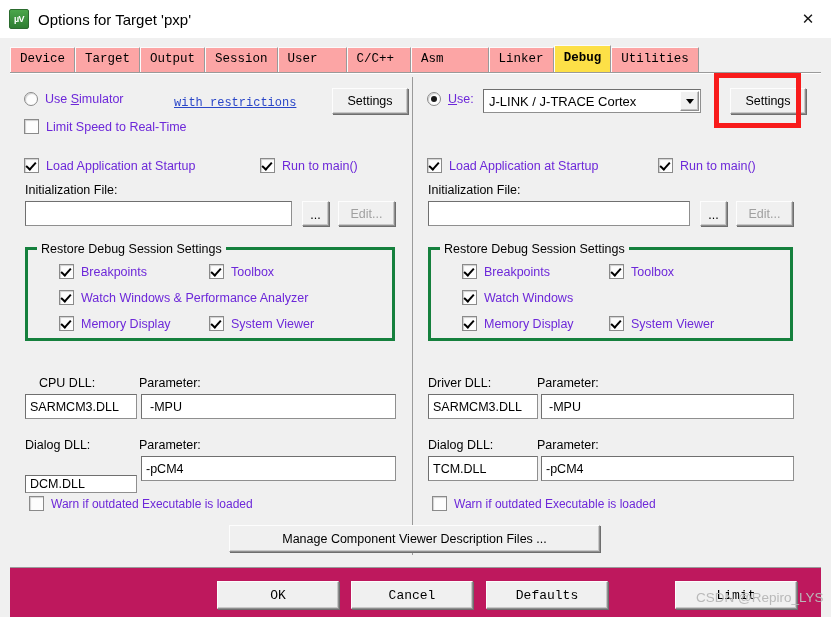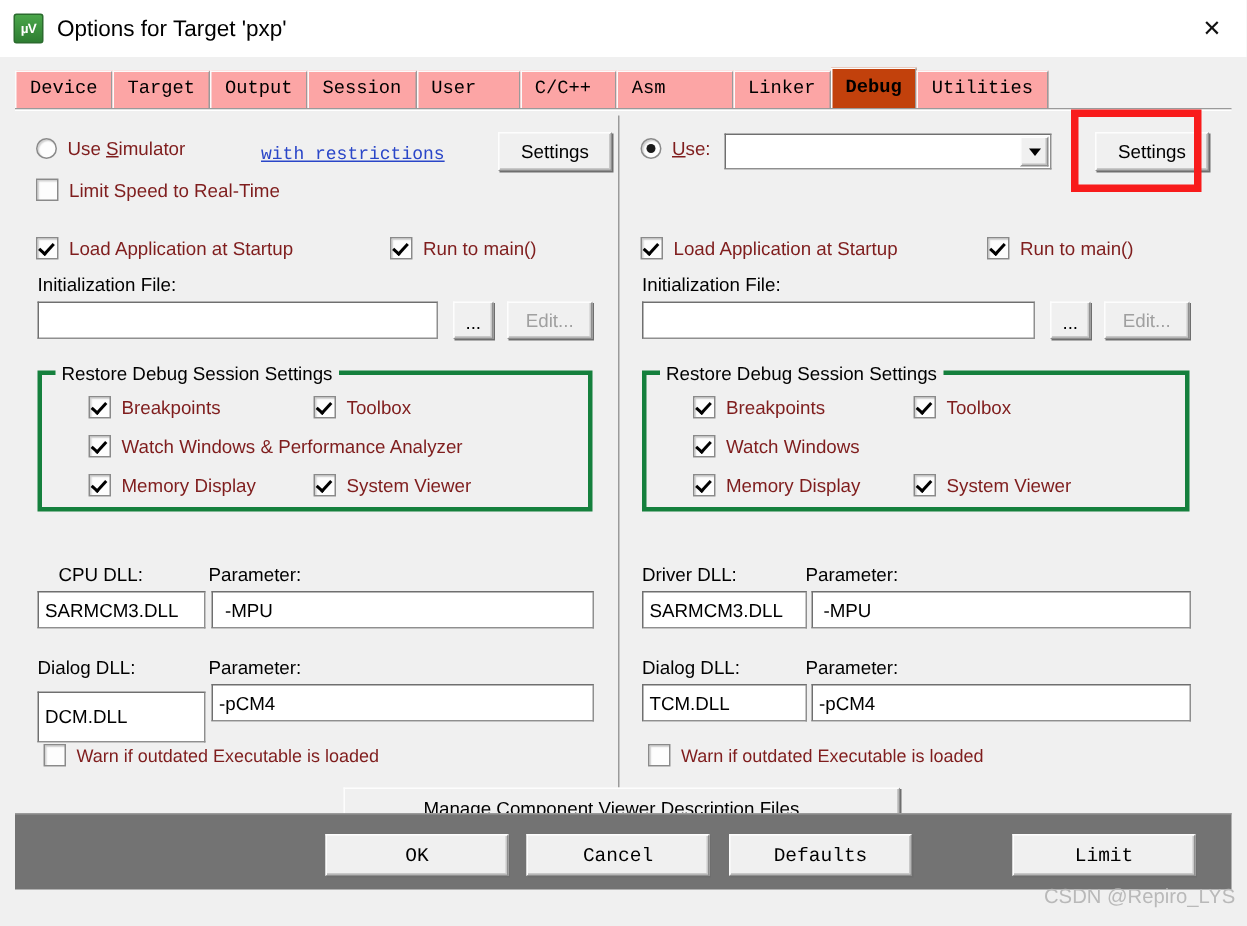--- a/index.html
+++ b/index.html
@@ -84,21 +84,21 @@
     background: #fca5a5;
     border-left: 1px solid #fbfbfb;
     border-top: 1px solid #fbfbfb;
     border-right: 1px solid #9a9a9a;
     color: #000;
     box-sizing: content-box;
     white-space: nowrap;
     cursor: pointer;
   }
   .tab.active {
-    background: #c2410c;
+    background: #fde047;
     font-weight: bold;
     height: 20px;
     line-height: 20px;
     margin-bottom: 0px;
     padding-top: 2px;
     border-right: 1px solid #9a9a9a;
     border-left: 1px solid #fdfdfd;
   }
 
   
@@ -166,21 +166,21 @@
     position: absolute;
     left: 3px; top: 1px;
     width: 4px; height: 8px;
     border: solid #000;
     border-width: 0 2px 2px 0;
     transform: rotate(42deg);
   }
   .lbl {
     margin-left: 7px;
     font-size: 12.5px;
-    color: #7f1d1d;
+    color: #6d28d9;
     white-space: nowrap;
     font-family: "Liberation Sans", sans-serif;
   }
   .lbl u { text-decoration: underline; }
 
   .link {
     color: #2a46c8;
     text-decoration: underline;
     font-family: "Liberation Mono", monospace;
     font-size: 12px;
@@ -289,24 +289,24 @@
   .annot {
     position: absolute;
     border: 5px solid #f81b1b;
     box-sizing: border-box;
     pointer-events: none;
   }
 
   
   .bottombar {
     position: absolute;
-    left: 10px; top: 542px;
+    left: 10px; top: 567px;
     width: 811px; height: 50px;
     border-top: 1px solid #9a9a9a;
-    background: #737373;
+    background: #be185d;
   }
   .watermark {
     position: absolute;
     left: 696px; top: 590px;
     font-size: 13.5px;
     color: #b9b9b9;
     font-family: "Liberation Sans", sans-serif;
     white-space: nowrap;
     pointer-events: none;
   }
@@ -391,37 +391,38 @@
       </div>
     </div>
 
     <div class="small-lbl" style="left:27px; top:303px;">CPU DLL:</div>
     <div class="small-lbl" style="left:127px; top:303px;">Parameter:</div>
     <div class="field" style="position:absolute; left:13px; top:321px; width:112px; height:25px;">SARMCM3.DLL</div>
     <div class="field" style="position:absolute; left:129px; top:321px; width:255px; height:25px; padding-left:8px;">-MPU</div>
 
     <div class="small-lbl" style="left:13px; top:365px;">Dialog DLL:</div>
     <div class="small-lbl" style="left:127px; top:365px;">Parameter:</div>
-    <div class="field" style="position:absolute; left:13px; top:388px; width:112px; height:34px;text-align:center;">DCM.DLL</div>
+    <div class="field" style="position:absolute; left:13px; top:402px; width:112px; height:18px;text-align:center;">DCM.DLL</div>
     <div class="field" style="position:absolute; left:129px; top:383px; width:255px; height:25px;">-pCM4</div>
 
     <div class="row" style="left:17px; top:423px;">
       <div class="cb"></div>
       <span class="lbl" style="font-size:12px;">Warn if outdated Executable is loaded</span>
     </div>
   </div>
 
   <div class="col col-right">
 
     <div class="row" style="left:12px; top:19px;">
       <div class="radio on"></div>
       <span class="lbl"><u>U</u>se:</span>
     </div>
 
     <div class="combo" style="position:absolute; left:68px; top:16px; width:218px; height:24px;">
+      <span>J-LINK / J-TRACE Cortex</span>
       <span class="combo-arrow"></span>
     </div>
 
     <div class="btn" style="position:absolute; left:315px; top:15px; width:76px; height:26px;">Settings</div>
 
     <div class="row" style="left:12px; top:85px;">
       <div class="cb on"></div>
       <span class="lbl">Load Application at Startup</span>
     </div>
     <div class="row" style="left:243px; top:85px;">

